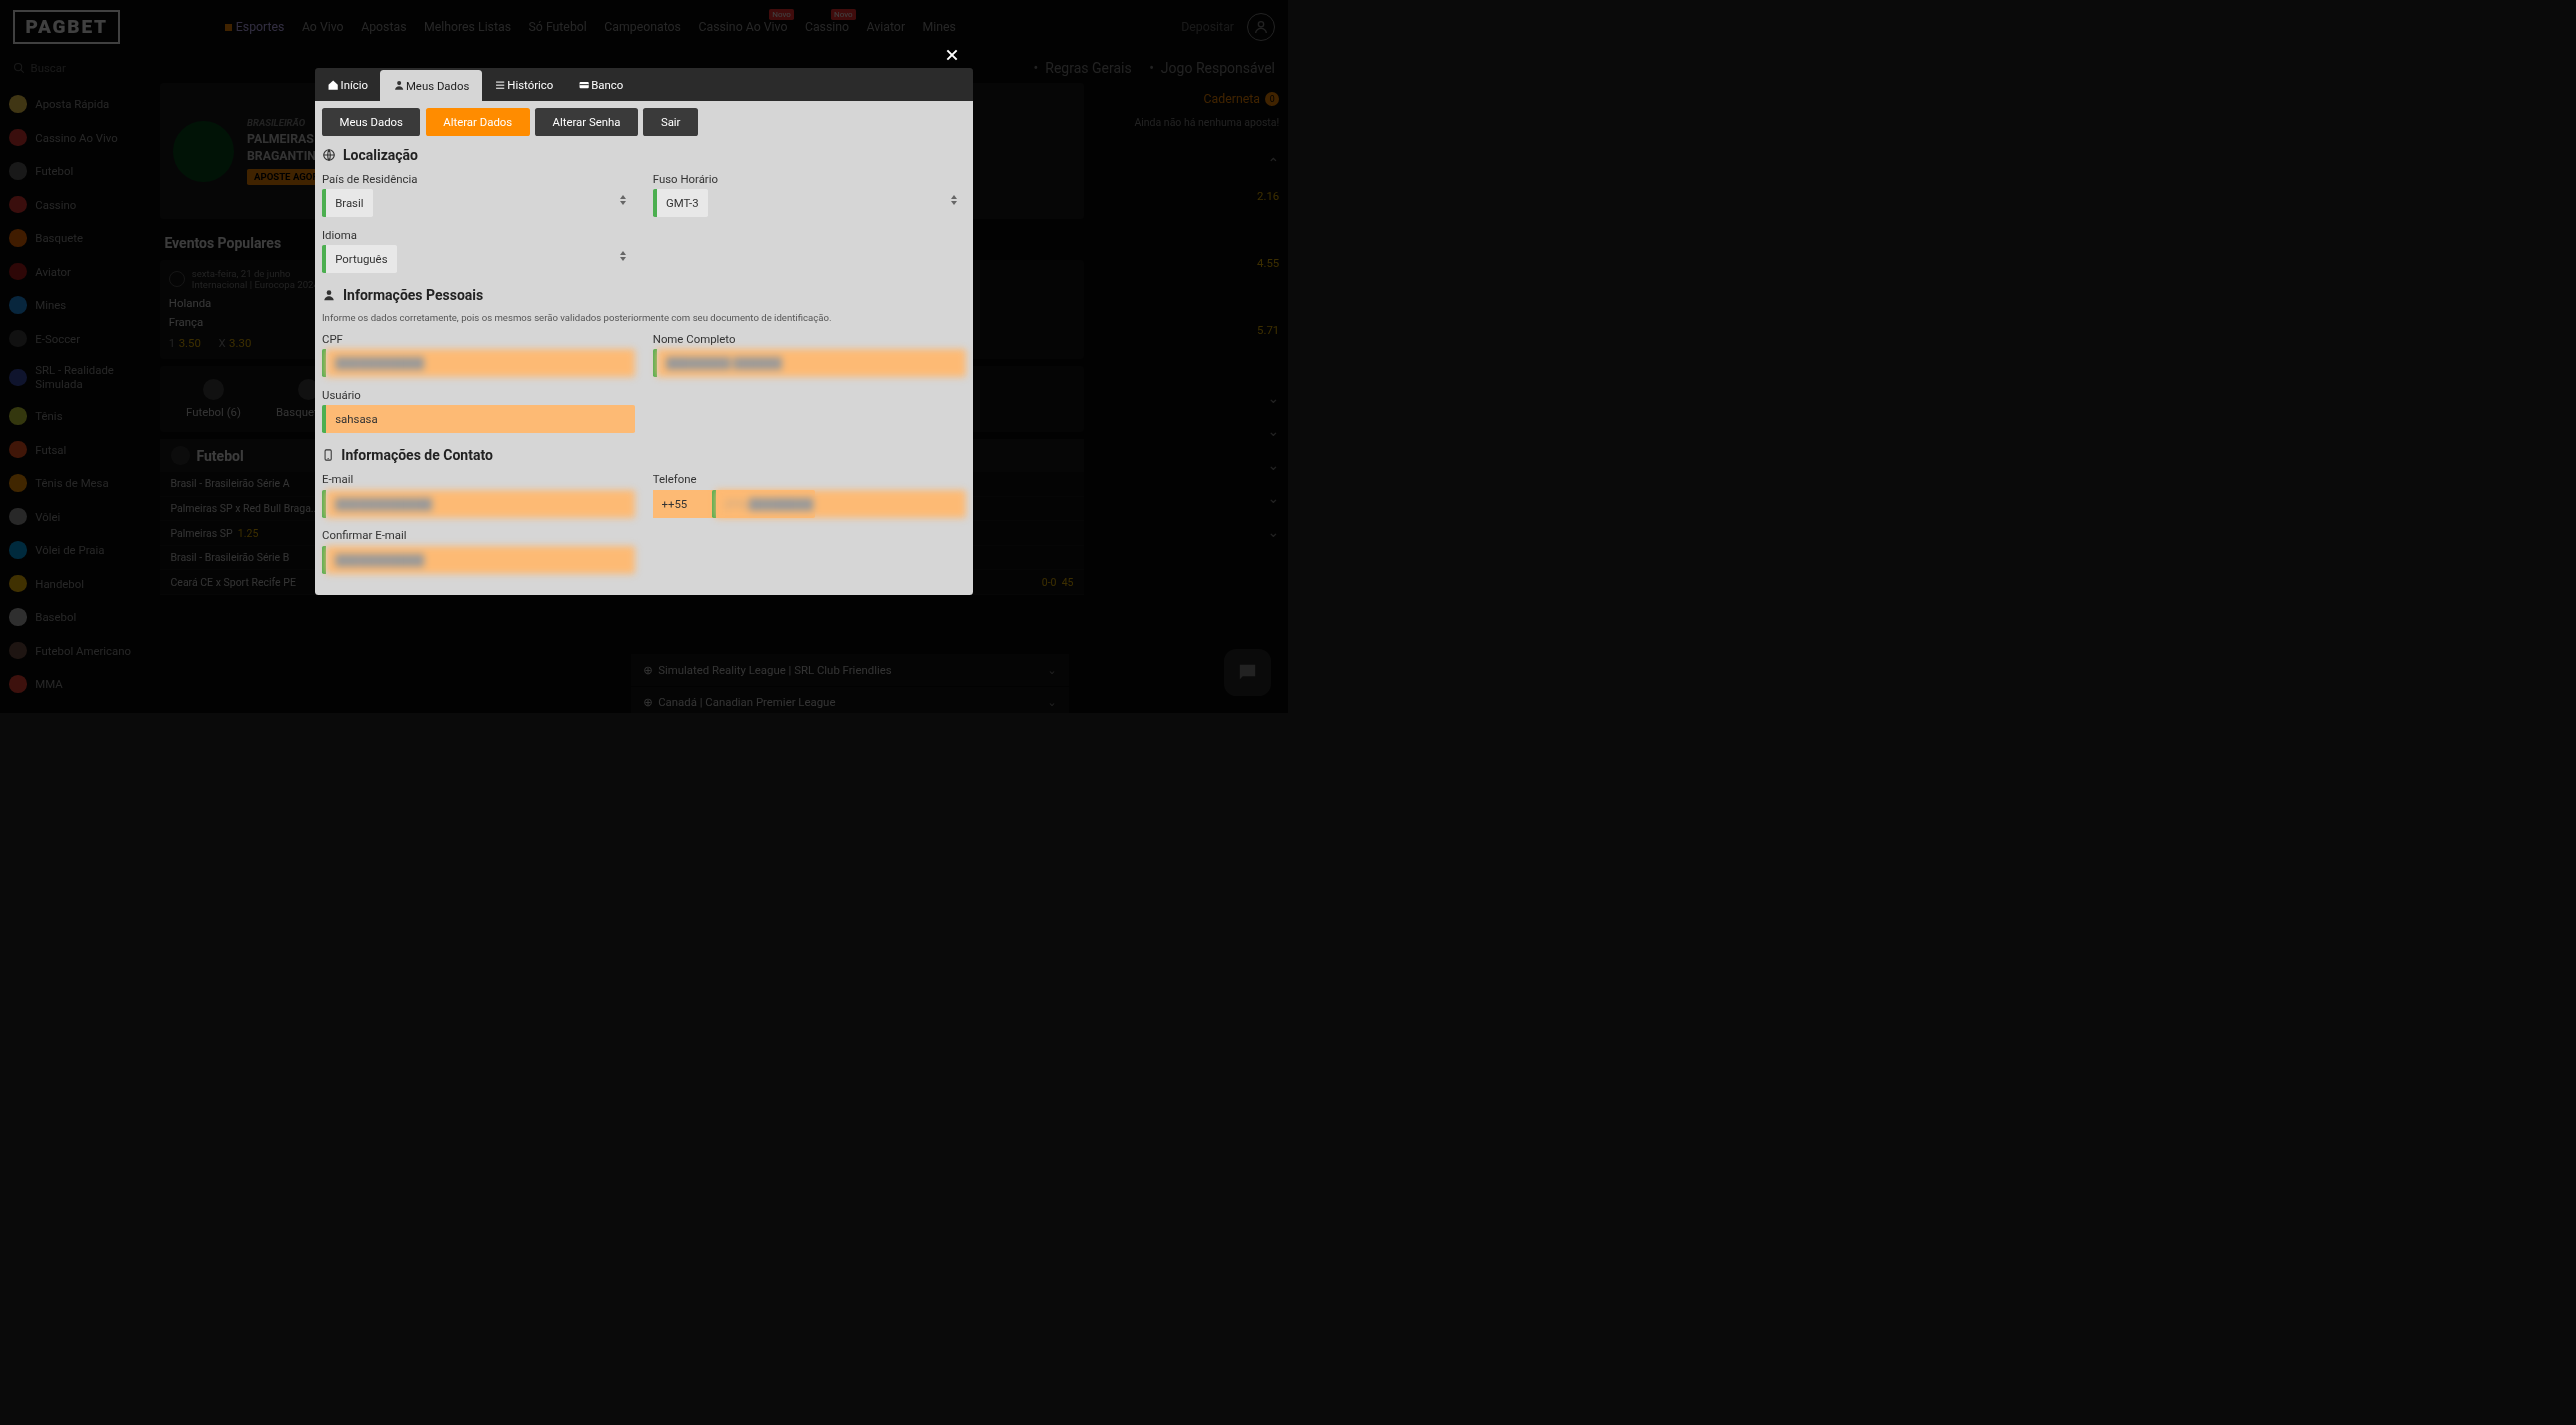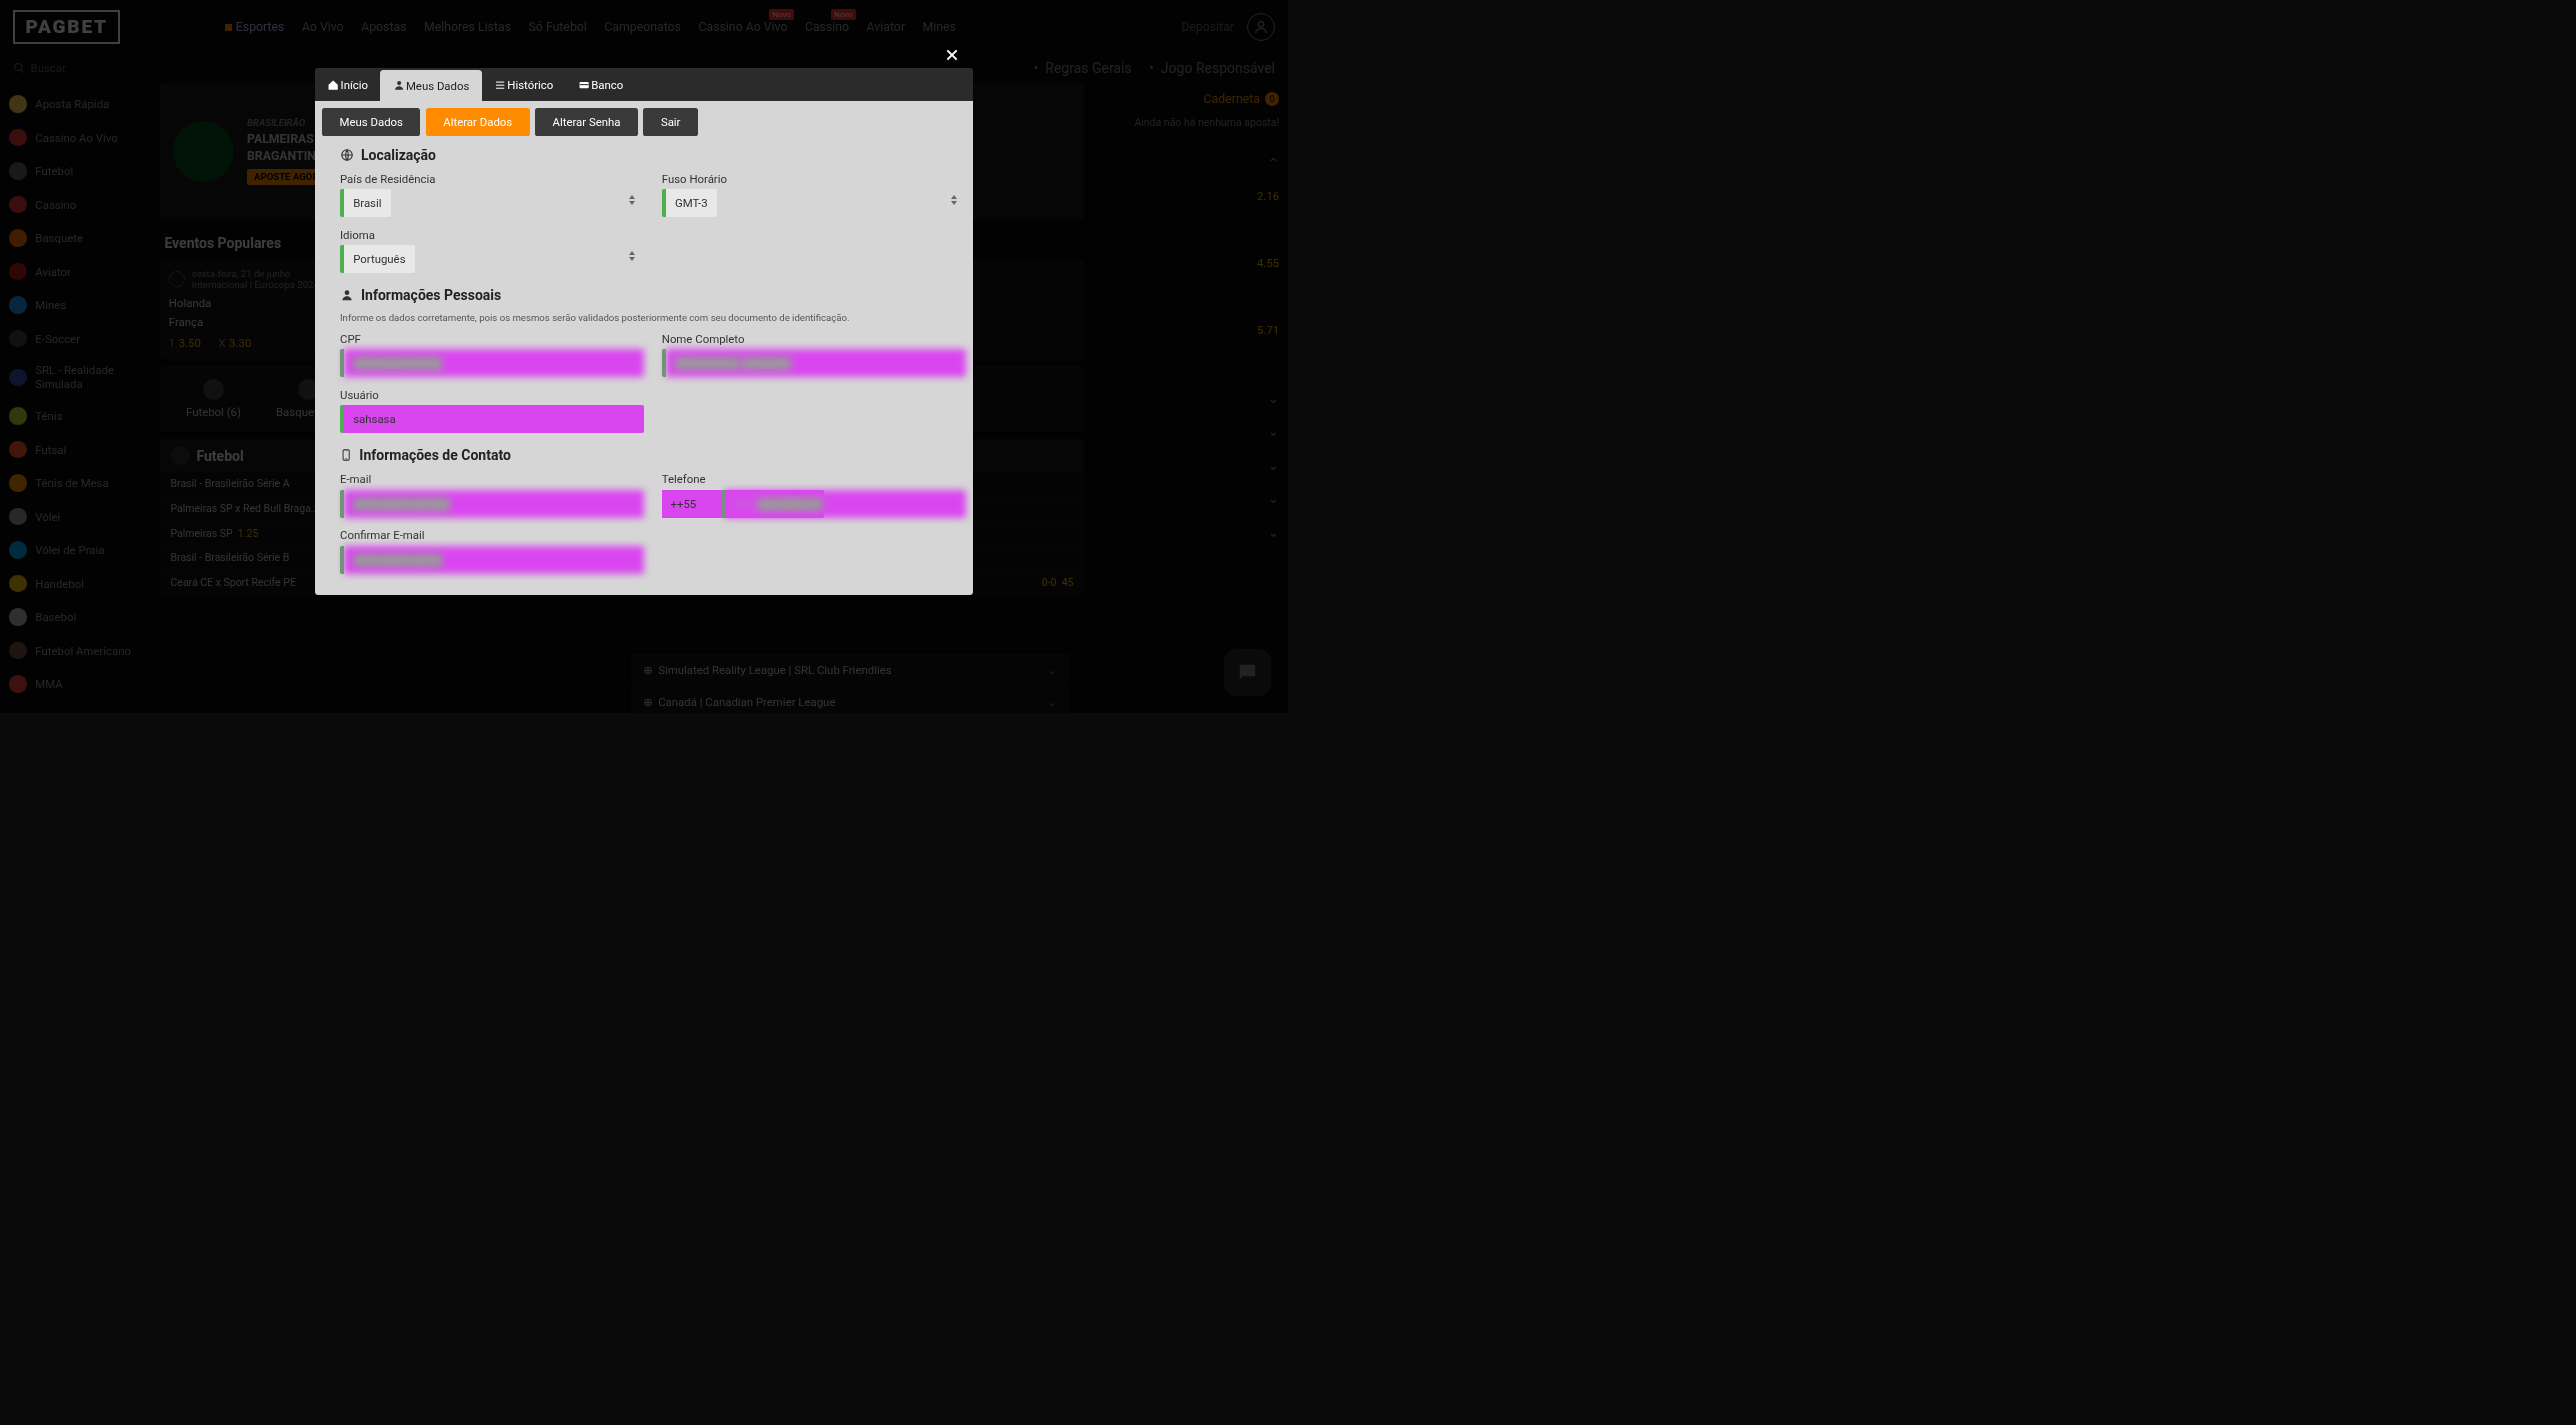--- a/index.html
+++ b/index.html
@@ -71,29 +71,29 @@
 .modal { position: absolute; top: 68px; left: 50%; transform: translateX(-50%); width: 658px; background: #1a1a1a; border-radius: 3.5px; z-index: 200; overflow: hidden; }
 .modal-close { position: absolute; top: 44px; right: 326px; z-index: 300; color: #fff; font-size: 19px; cursor: pointer; width: 21px; height: 21px; display: flex; align-items: center; justify-content: center; }
 .modal-tabs { display: flex; background: #2b2b2b; }
 .modal-tab { display: flex; align-items: center; gap: 1px; padding: 8.8px 12.3px; color: #fff; font-size: 11.4px; cursor: pointer; }
 .modal-tab.active { background: #d6d6d6; color: #222; border-radius: 3.5px 3.5px 0 0; margin-top: 1.8px; }
 .modal-body { background: #d6d6d6; padding: 7px; }
 .sub-tabs { display: flex; gap: 5.3px; margin-bottom: 10.5px; }
 .sub-tab { background: #3a3a3a; color: #fff; padding: 7px 17.5px; font-size: 11.4px; border-radius: 2.6px; cursor: pointer; }
 .sub-tab.active { background: #ff8c00; }
 
-.section { margin-bottom: 14px; margin-left: 18px; }
+.section { margin-bottom: 14px; }
 .section-h { display: flex; align-items: center; gap: 7px; color: #222; font-size: 14px; font-weight: bold; margin-bottom: 8.8px; }
 .section-note { color: #555; font-size: 9.6px; margin-bottom: 8.8px; }
 .form-row { display: flex; gap: 17.5px; margin-bottom: 10.5px; }
 .form-col { flex: 1; }
 .form-label { font-size: 11.4px; color: #333; margin-bottom: 3.5px; display: block; }
 .form-field { position: relative; display: flex; }
 .field-accent { width: 4.4px; background: #4caf50; border-radius: 1.8px 0 0 1.8px; }
-.input, .select { flex: 1; background: #d946ef; border: none; padding: 7px 8.8px; font-size: 11.4px; color: #333; border-radius: 0 1.8px 1.8px 0; height: 28px; }
+.input, .select { flex: 1; background: #fdba74; border: none; padding: 7px 8.8px; font-size: 11.4px; color: #333; border-radius: 0 1.8px 1.8px 0; height: 28px; }
 .select { appearance: none; background: #e8e8e8; position: relative; }
 .select-wrap { flex: 1; position: relative; }
 .select-wrap::after { content: ""; position: absolute; right: 8.8px; top: 50%; transform: translateY(-50%); width: 0; height: 0; border-left: 3.5px solid transparent; border-right: 3.5px solid transparent; border-top: 4.4px solid #666; pointer-events: none; }
 .select-wrap::before { content: ""; position: absolute; right: 8.8px; top: 50%; transform: translateY(-8px); width: 0; height: 0; border-left: 3.5px solid transparent; border-right: 3.5px solid transparent; border-bottom: 4.4px solid #666; pointer-events: none; }
 .blurred { filter: blur(3.5px); color: #999; }
 .phone-row { display: flex; gap: 5.3px; }
 .phone-cc { width: 54px; }
 
 
 .chat-fab { position: absolute; bottom: 17.5px; right: 17.5px; width: 47px; height: 47px; background: #2a2a2a; border-radius: 12.3px; display: flex; align-items: center; justify-content: center; font-size: 21px; z-index: 50; }

